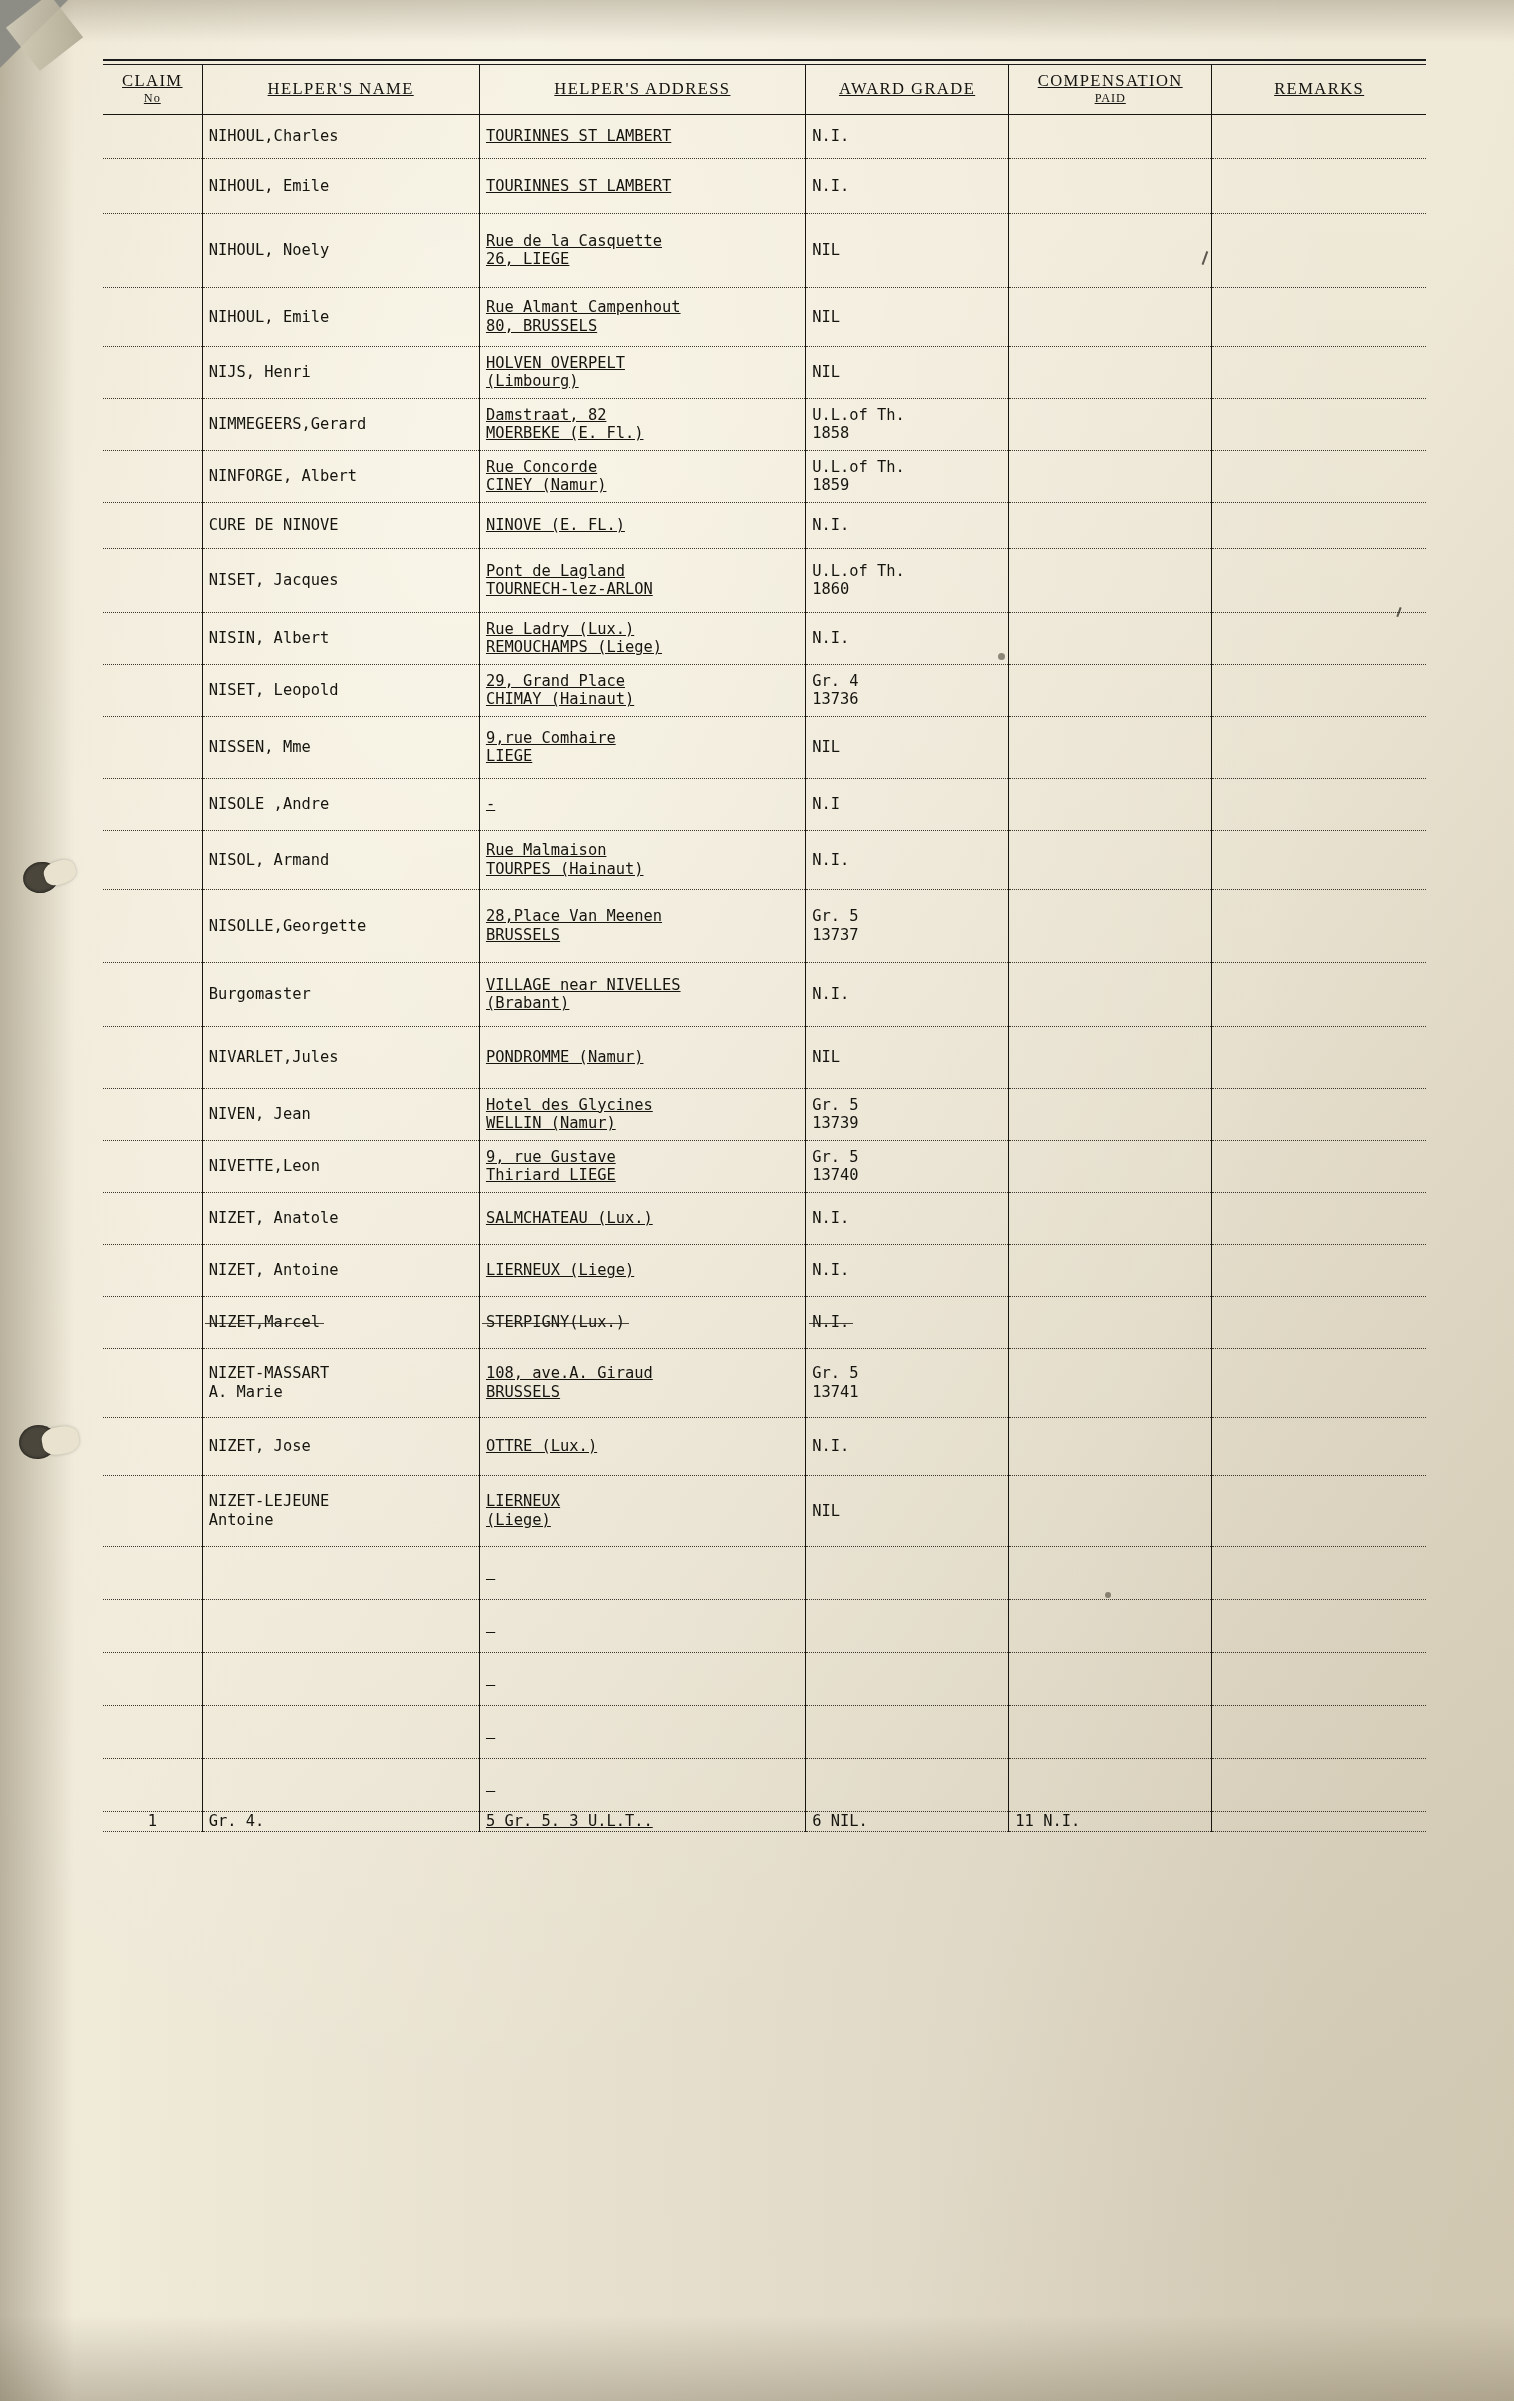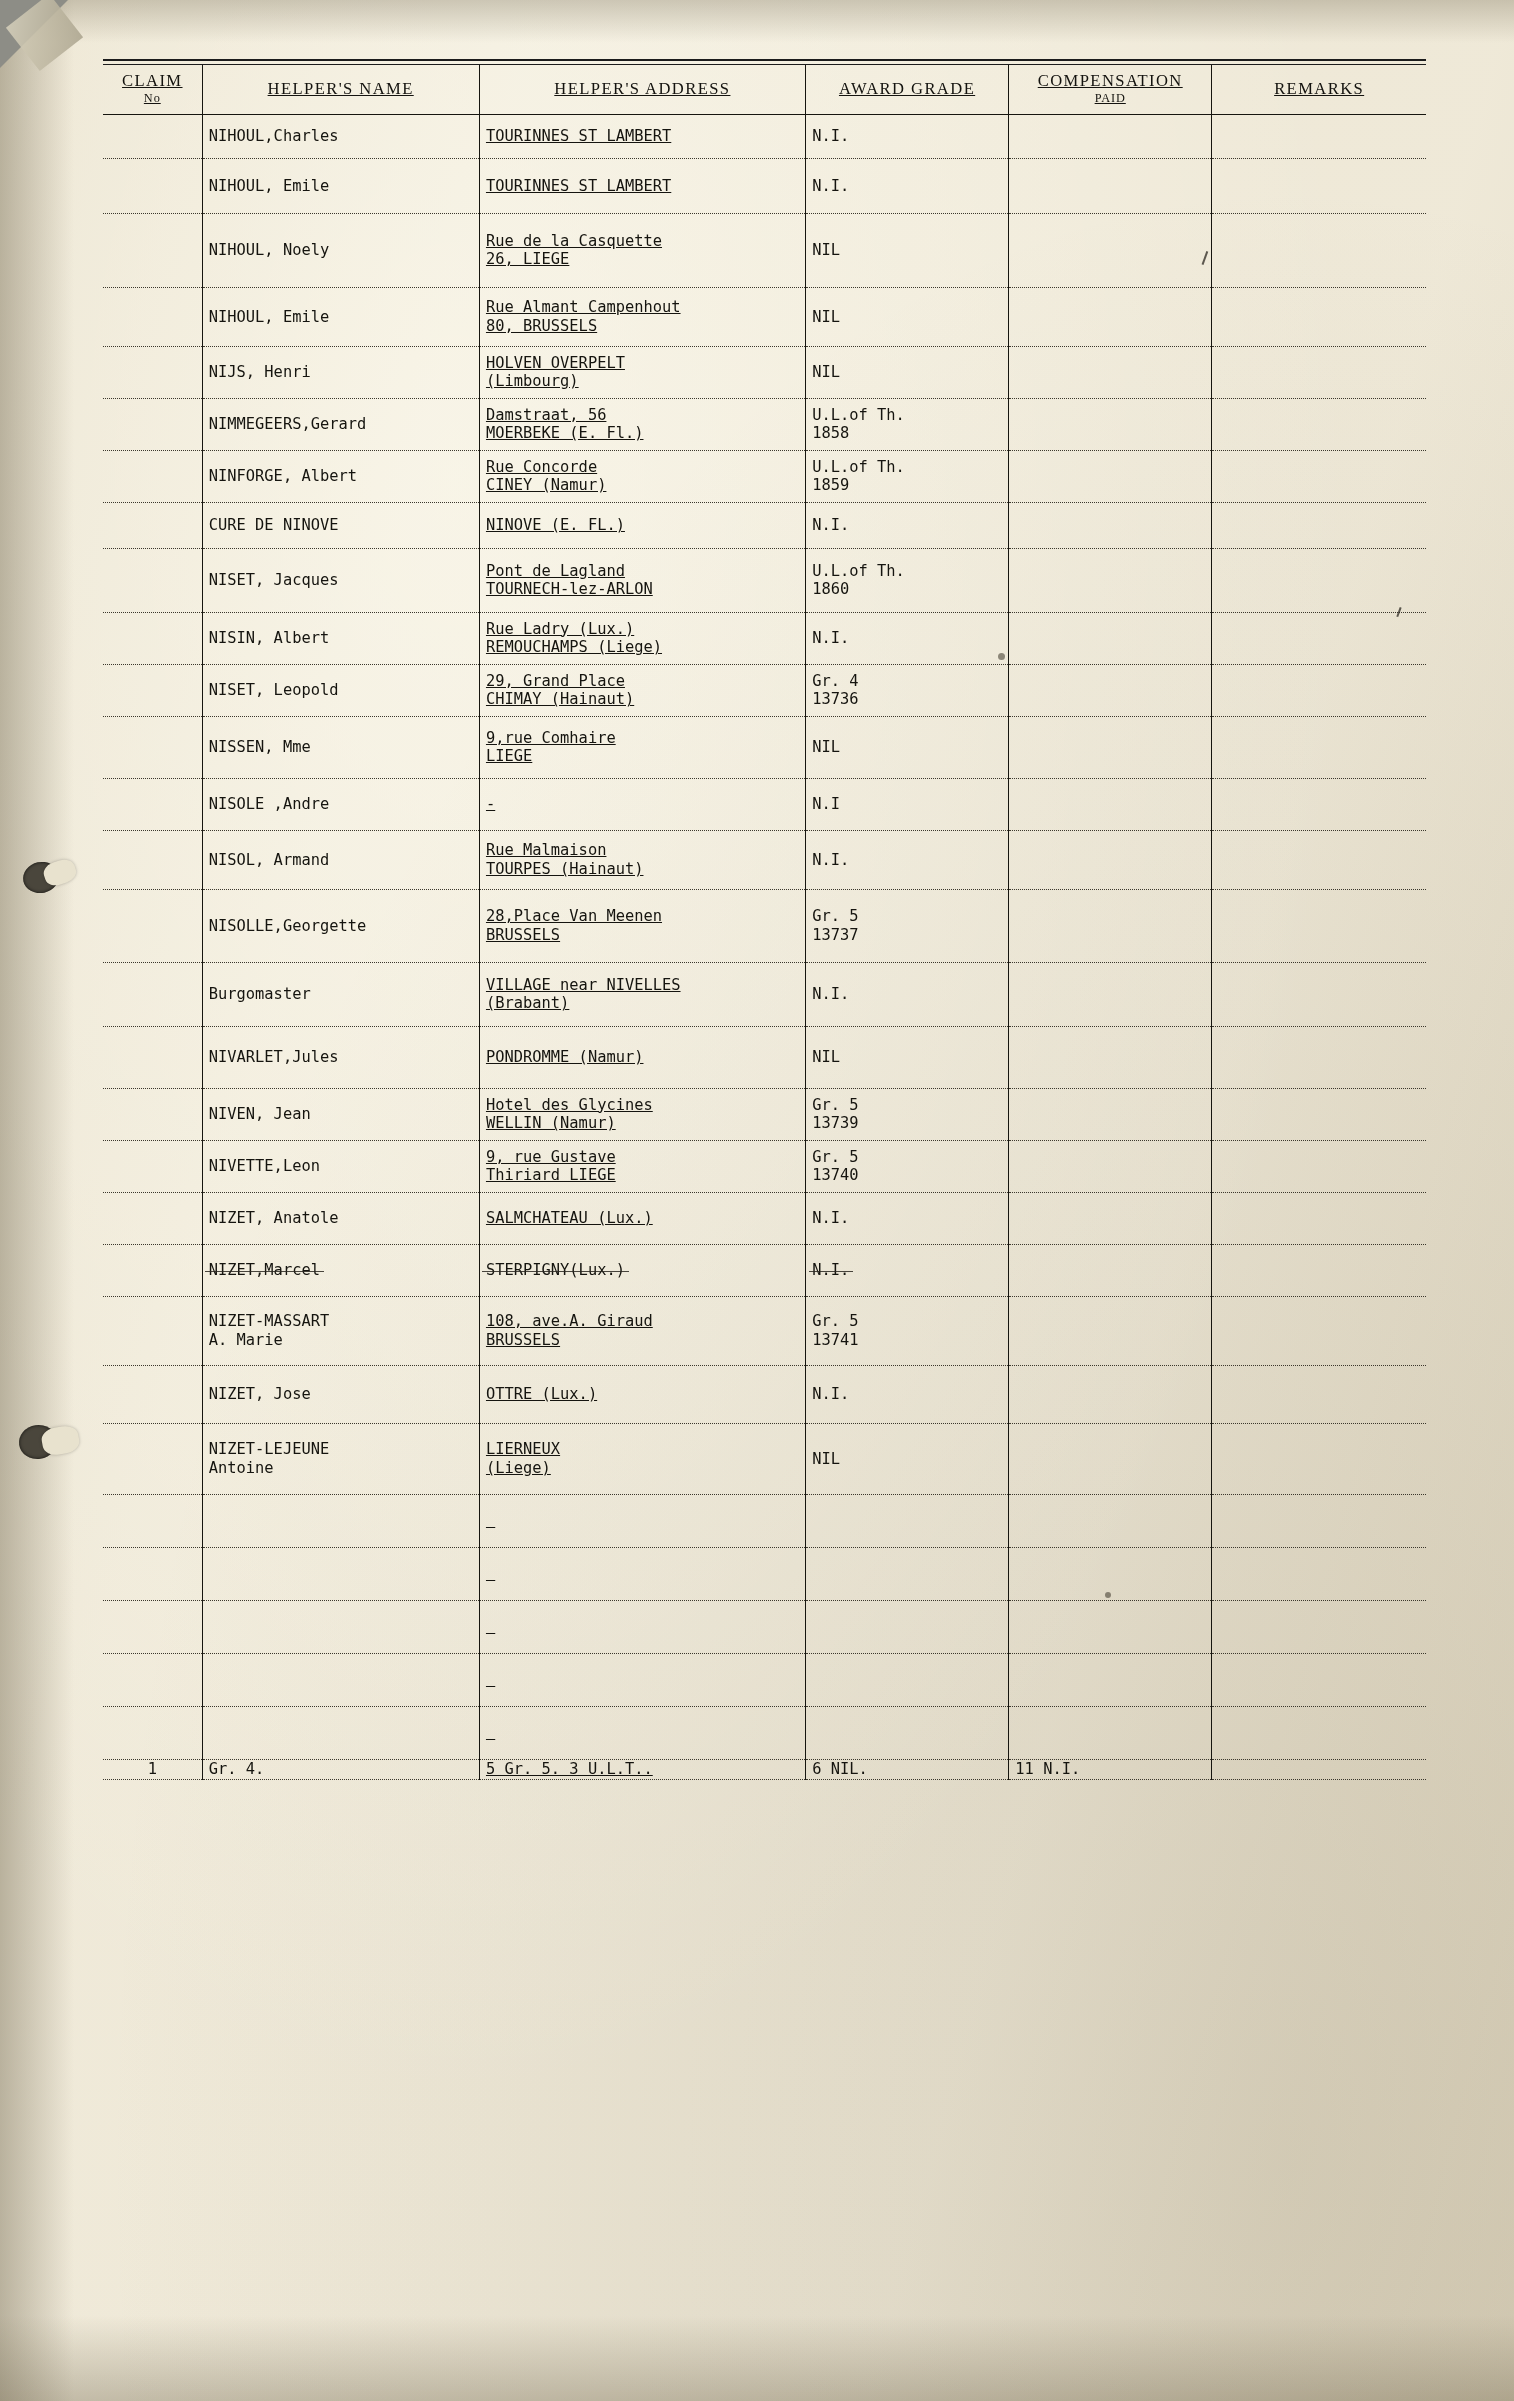--- a/index.html
+++ b/index.html
@@ -282,21 +282,21 @@
             <td class="cell col-name">NIJS, Henri</td>
             <td class="cell col-addr">HOLVEN OVERPELT
 (Limbourg)</td>
             <td class="cell col-grade">NIL</td>
             <td class="cell col-comp"></td>
             <td class="cell col-rem"></td>
           </tr>
           <tr style="height: 52px;">
             <td class="cell col-claim c-claim-cell"></td>
             <td class="cell col-name">NIMMEGEERS,Gerard</td>
-            <td class="cell col-addr">Damstraat, 56
+            <td class="cell col-addr">Damstraat, 82
 MOERBEKE (E. Fl.)</td>
             <td class="cell col-grade">U.L.of Th.
 1858</td>
             <td class="cell col-comp"></td>
             <td class="cell col-rem"></td>
           </tr>
           <tr style="height: 52px; margin-top: 7px;">
             <td class="cell col-claim c-claim-cell"></td>
             <td class="cell col-name">NINFORGE, Albert</td>
             <td class="cell col-addr">Rue Concorde
@@ -413,20 +413,28 @@
 Thiriard  LIEGE</td>
             <td class="cell col-grade">Gr. 5
 13740</td>
             <td class="cell col-comp"></td>
             <td class="cell col-rem"></td>
           </tr>
           <tr style="height: 52px;">
             <td class="cell col-claim c-claim-cell"></td>
             <td class="cell col-name">NIZET, Anatole</td>
             <td class="cell col-addr">SALMCHATEAU (Lux.)</td>
+            <td class="cell col-grade">N.I.</td>
+            <td class="cell col-comp"></td>
+            <td class="cell col-rem"></td>
+          </tr>
+          <tr style="height: 52px;">
+            <td class="cell col-claim c-claim-cell"></td>
+            <td class="cell col-name">NIZET, Antoine</td>
+            <td class="cell col-addr">LIERNEUX (Liege)</td>
             <td class="cell col-grade">N.I.</td>
             <td class="cell col-comp"></td>
             <td class="cell col-rem"></td>
           </tr>
           <tr style="height: 52px;">
             <td class="cell col-claim c-claim-cell"></td>
             <td class="cell col-name strike"><span class="txt">NIZET,Marcel</span></td>
             <td class="cell col-addr strike"><span class="txt">STERPIGNY(Lux.)</span></td>
             <td class="cell col-grade strike"><span class="txt">N.I.</span></td>
             <td class="cell col-comp"></td>

